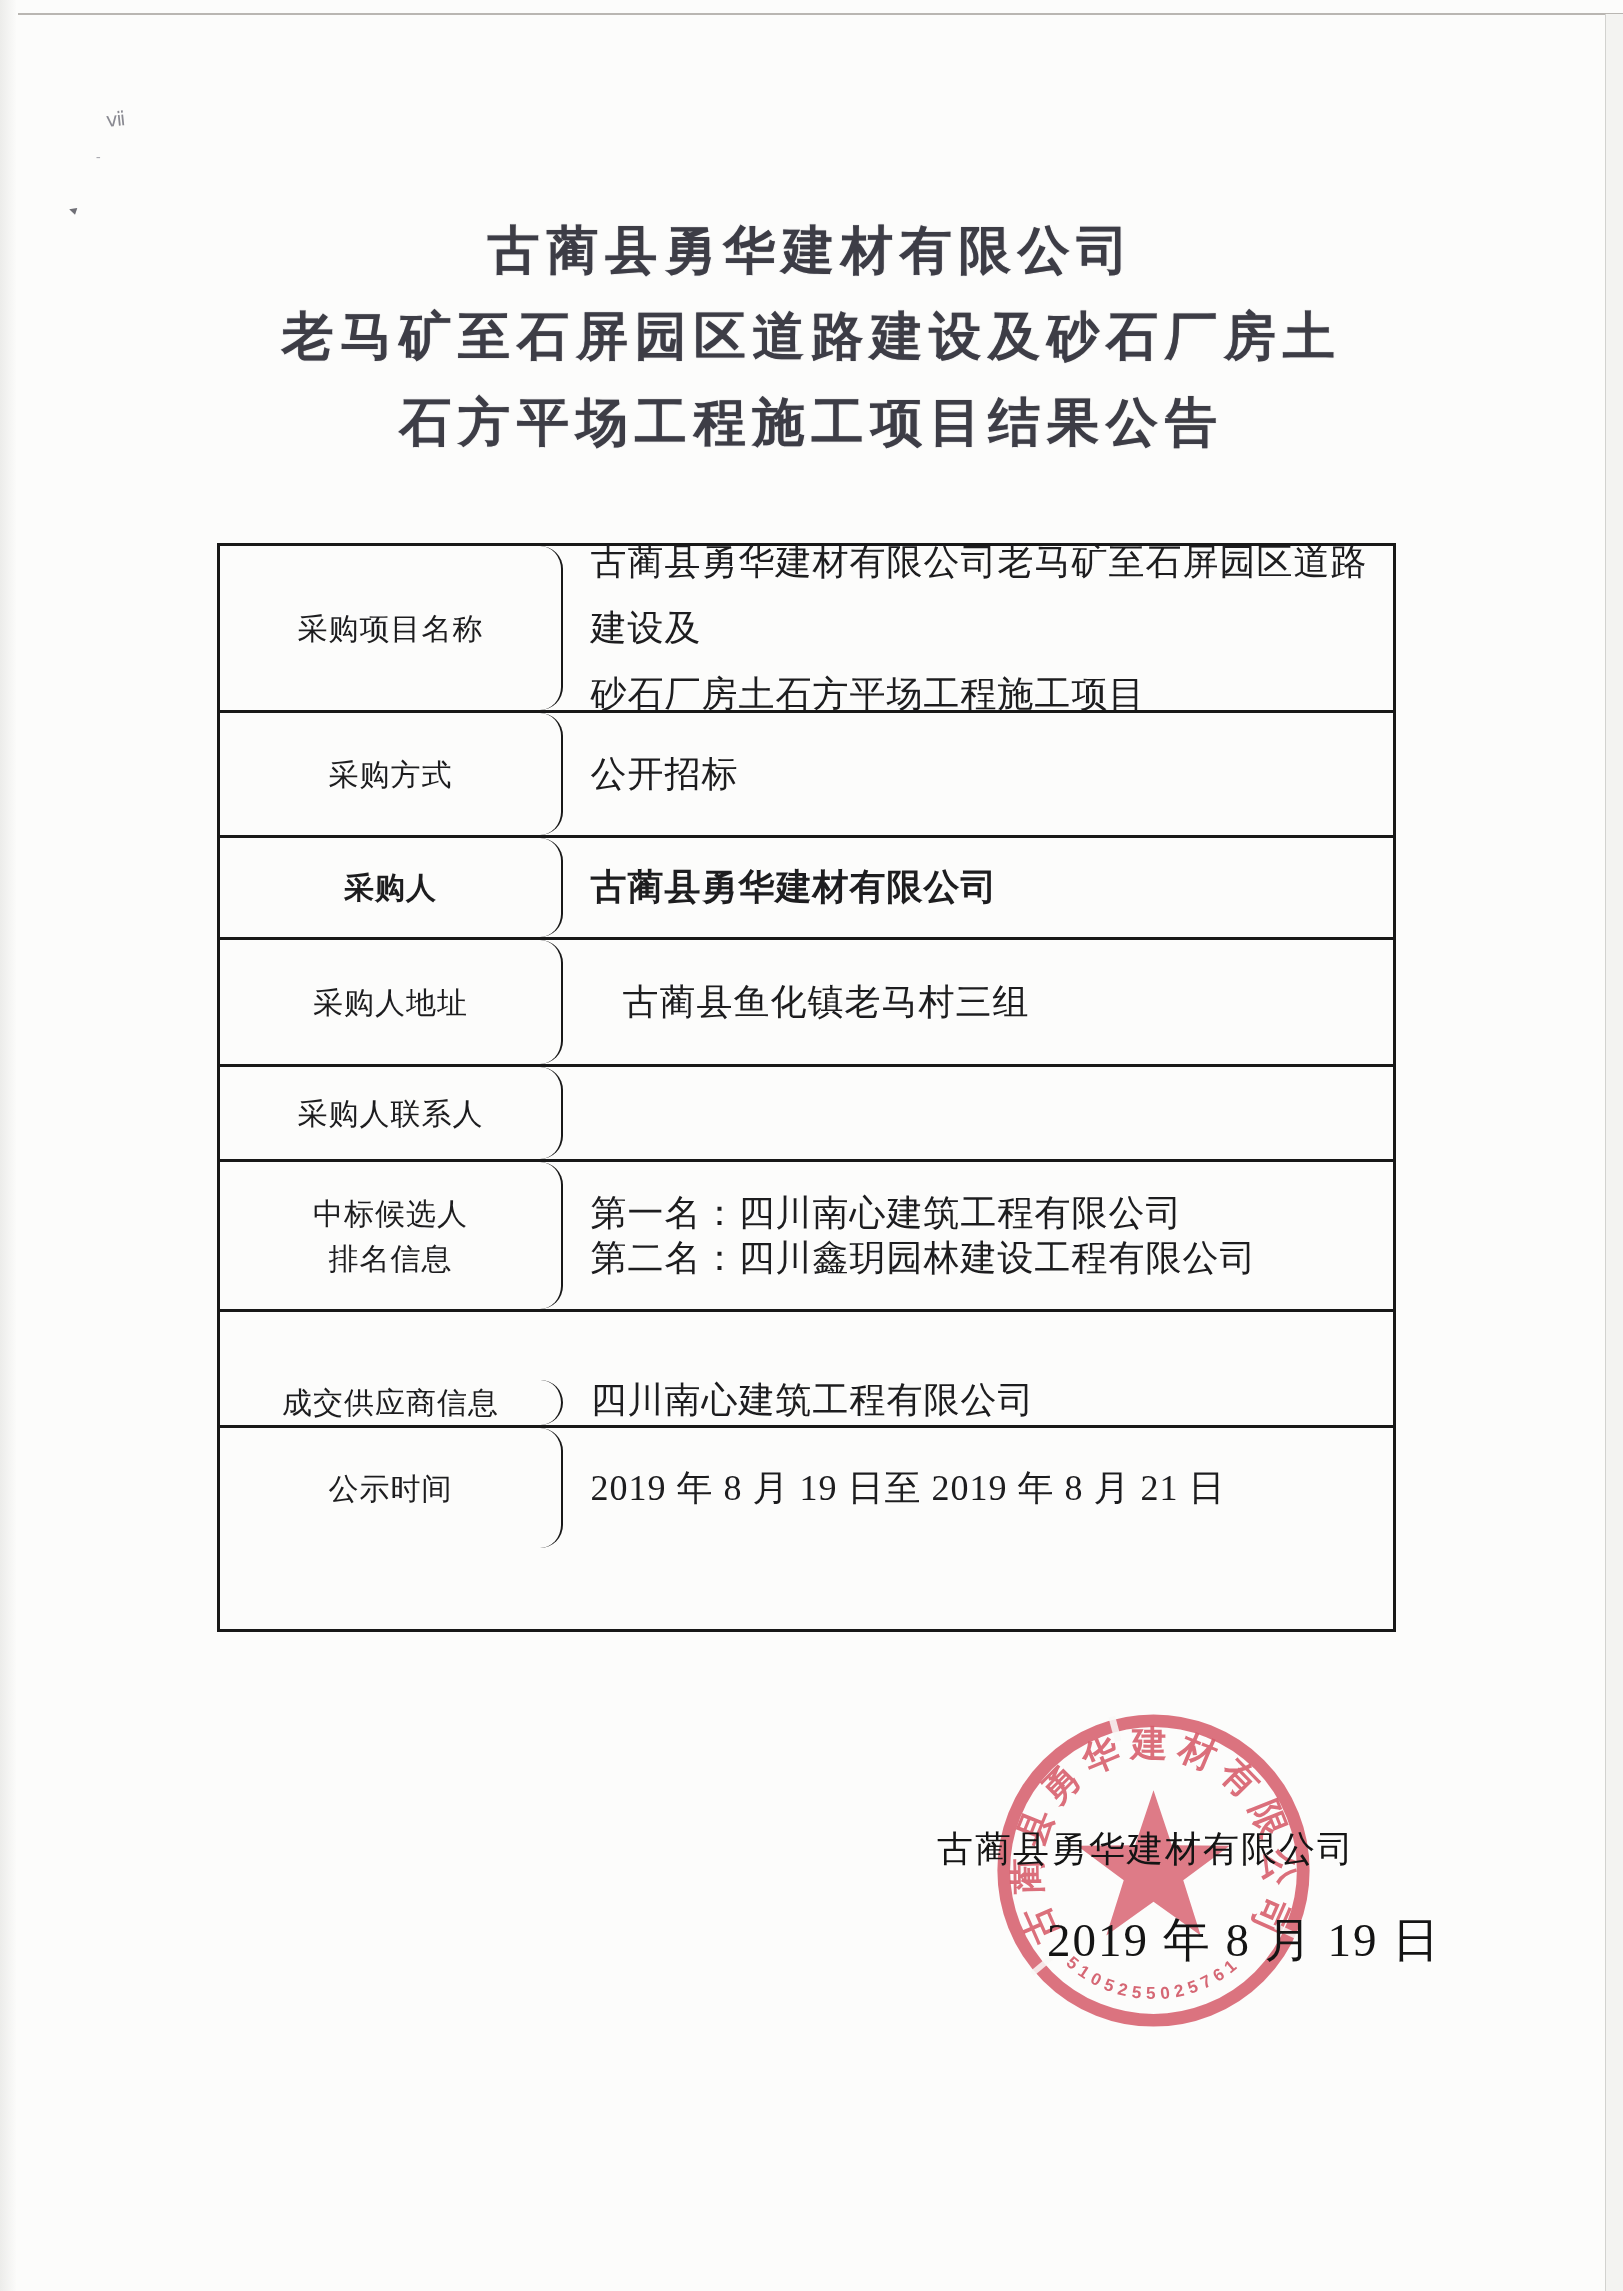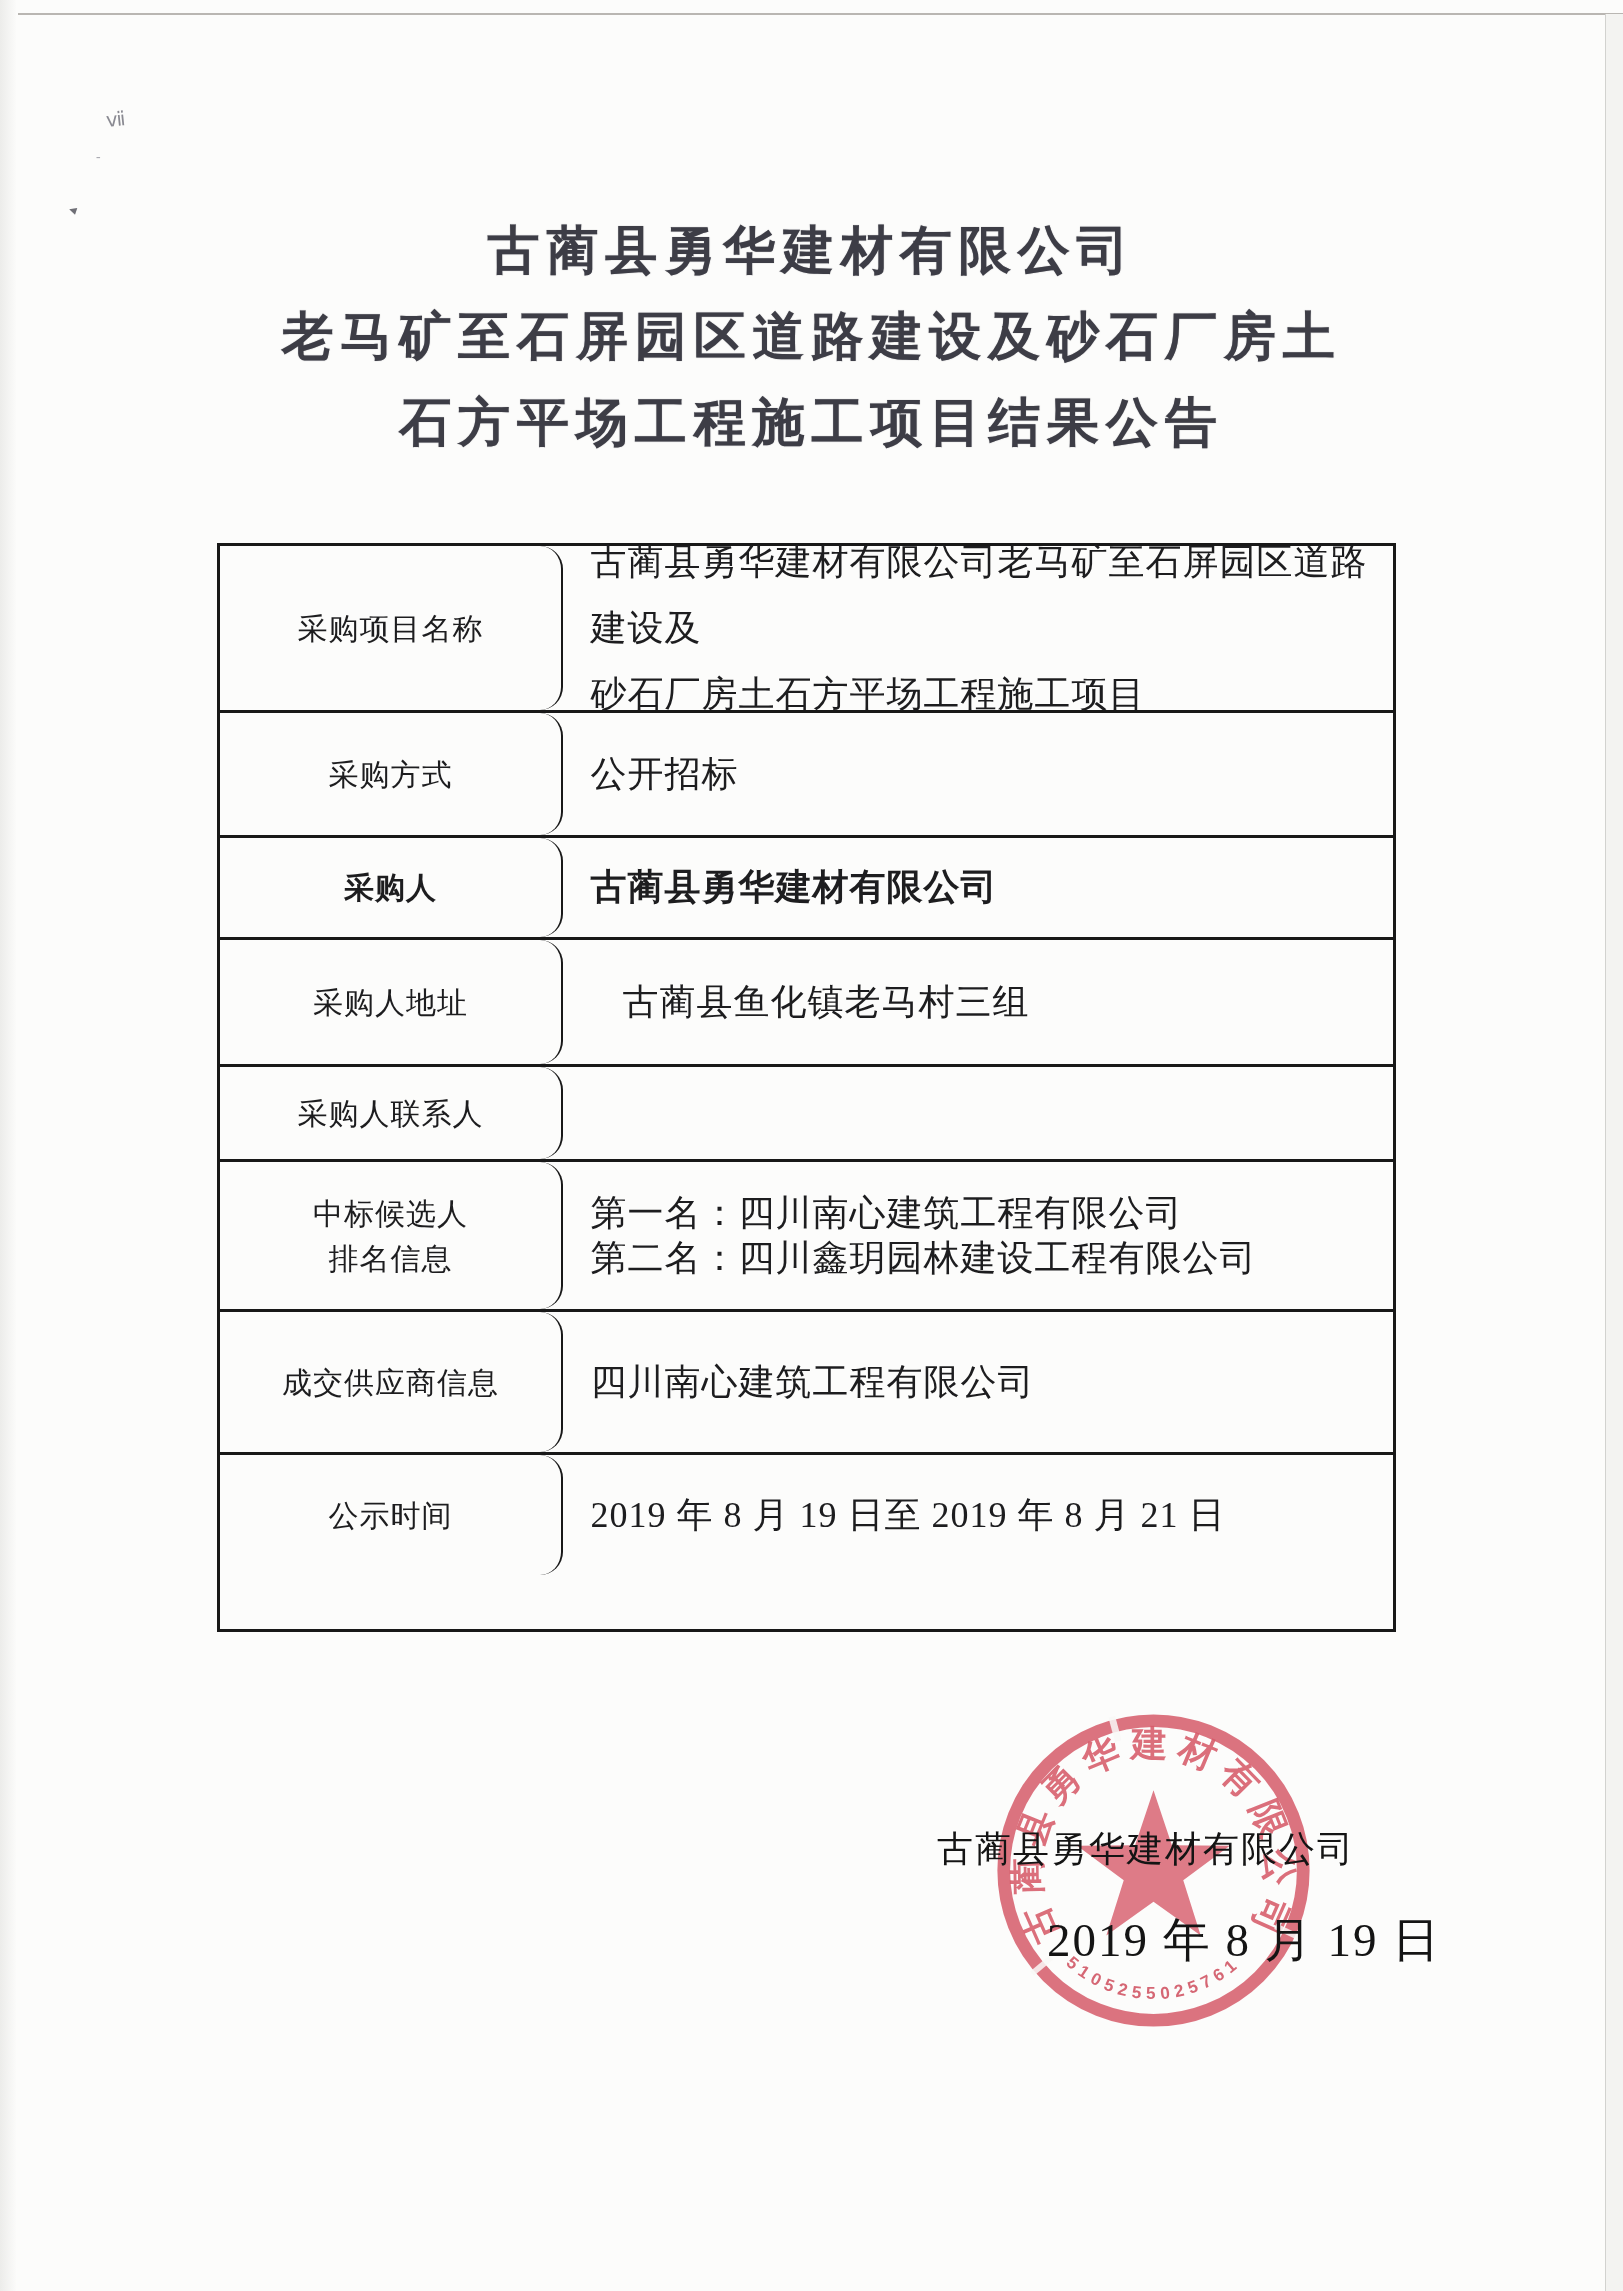--- a/index.html
+++ b/index.html
@@ -31,21 +31,21 @@
     border:3.9px solid #181818;box-sizing:border-box;background:transparent;
   }
   .trow{display:flex;box-sizing:border-box;}
   .trow + .trow{border-top:3.9px solid #181818;}
   .trow:nth-child(1){height:164px;}
   .trow:nth-child(2){height:125px;}
   .trow:nth-child(3){height:102px;font-weight:bold;}
   .trow:nth-child(4){height:127px;gap:32px;}
   .trow:nth-child(5){height:95px;}
   .trow:nth-child(6){height:150px;}
-  .trow:nth-child(7){height:143px;}
+  .trow:nth-child(7){height:116px;align-items:flex-end;}
   .trow:nth-child(8){height:123px;justify-content:space-between;}
   .tlabel{
     width:343px;box-sizing:border-box;border-right:2.9px solid #181818;
     display:flex;align-items:center;justify-content:center;text-align:center;
     font-size:30px;line-height:45px;white-space:pre-line;letter-spacing:1px;border-radius:23px;
   }
   .tvalue{
     flex:1;display:flex;align-items:center;
     padding:0 21.6px 0 27.4px;font-size:36px;line-height:49px;
     white-space:pre-line;letter-spacing:1px;

